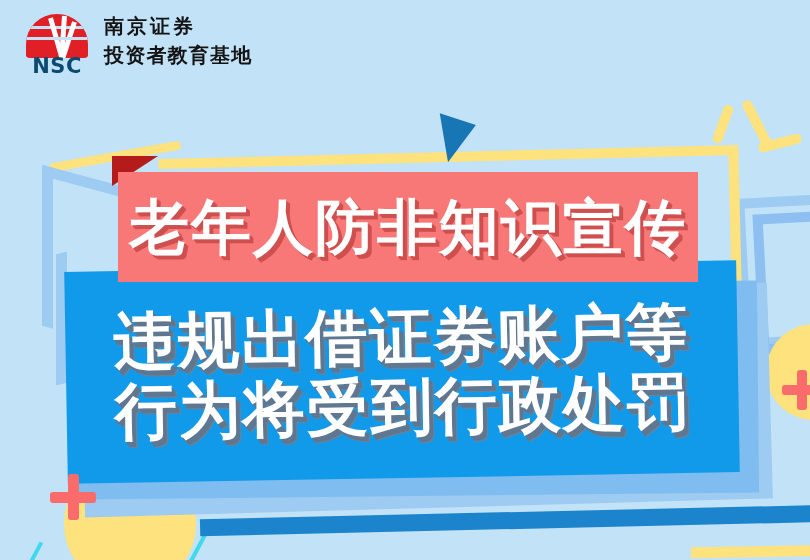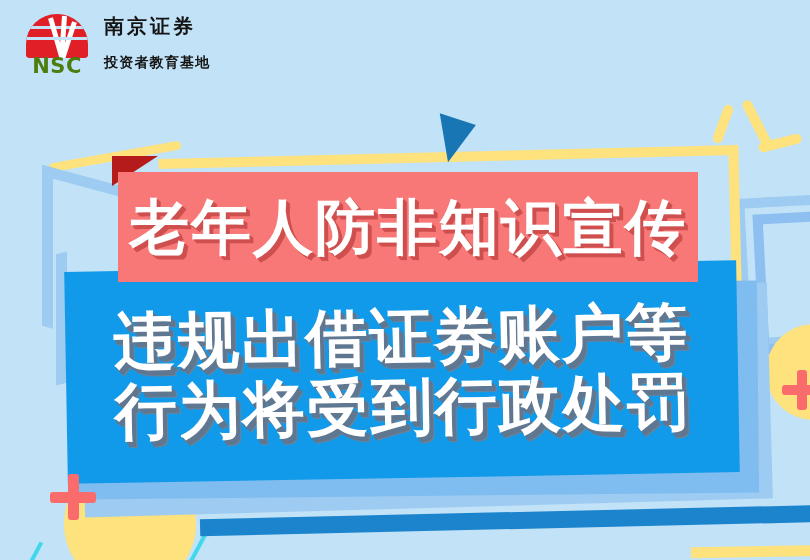--- a/index.html
+++ b/index.html
@@ -64,38 +64,38 @@
   .logo-slash.s2 { left: 36px; top: 2px; height: 44px; transform: rotate(4deg); }
   .logo-slash.s3 { left: 46px; top: 8px; height: 38px; transform: rotate(18deg); }
   .logo-nsc {
     position: absolute;
     left: 0; top: 40px;
     width: 70px;
     text-align: center;
     font-size: 21px;
     font-weight: 800;
     letter-spacing: 0.5px;
-    color: #4d7c0f;
+    color: #0c4a6e;
     font-family: "DejaVu Sans", "Liberation Sans", sans-serif;
   }
   .logo-text {
     margin-left: 12px;
     padding-top: 2px;
   }
   .logo-cn-main {
     font-size: 20px;
     font-weight: 800;
     letter-spacing: 3px;
     color: #141414;
     line-height: 1.05;
     white-space: nowrap;
   }
   .logo-cn-sub {
-    margin-top: 17px;
-    font-size: 14px;
+    margin-top: 5px;
+    font-size: 20px;
     font-weight: 700;
     letter-spacing: 1.2px;
     color: #141414;
     white-space: nowrap;
   }
 
   
   .deco { position: absolute; }
 
   .yellow-stripe-left {

